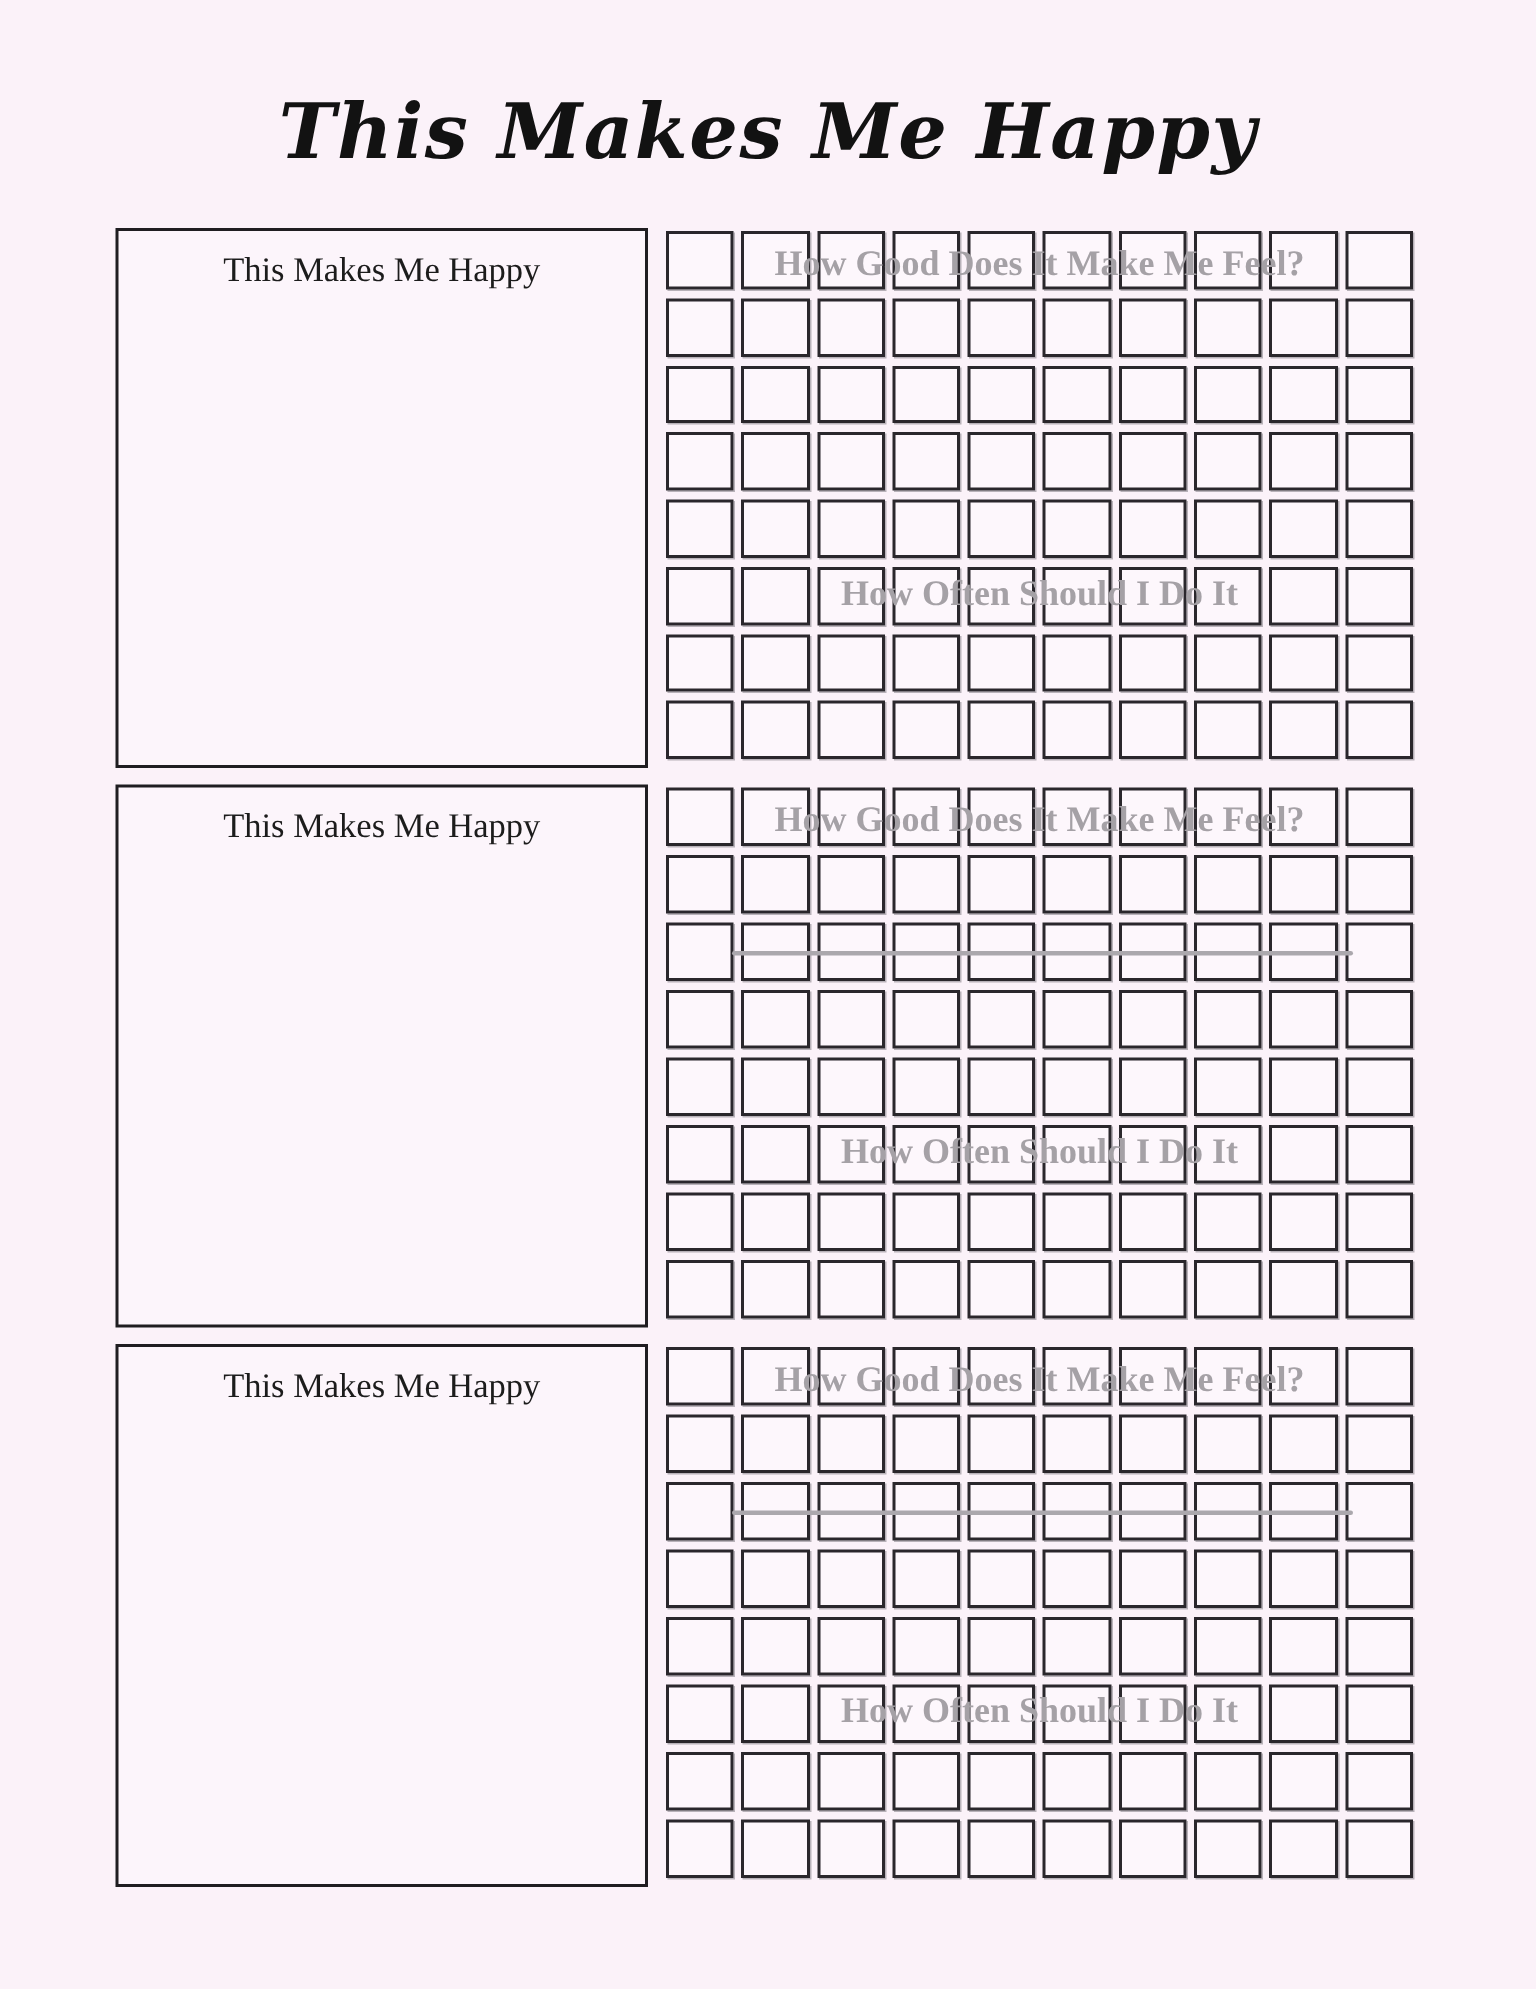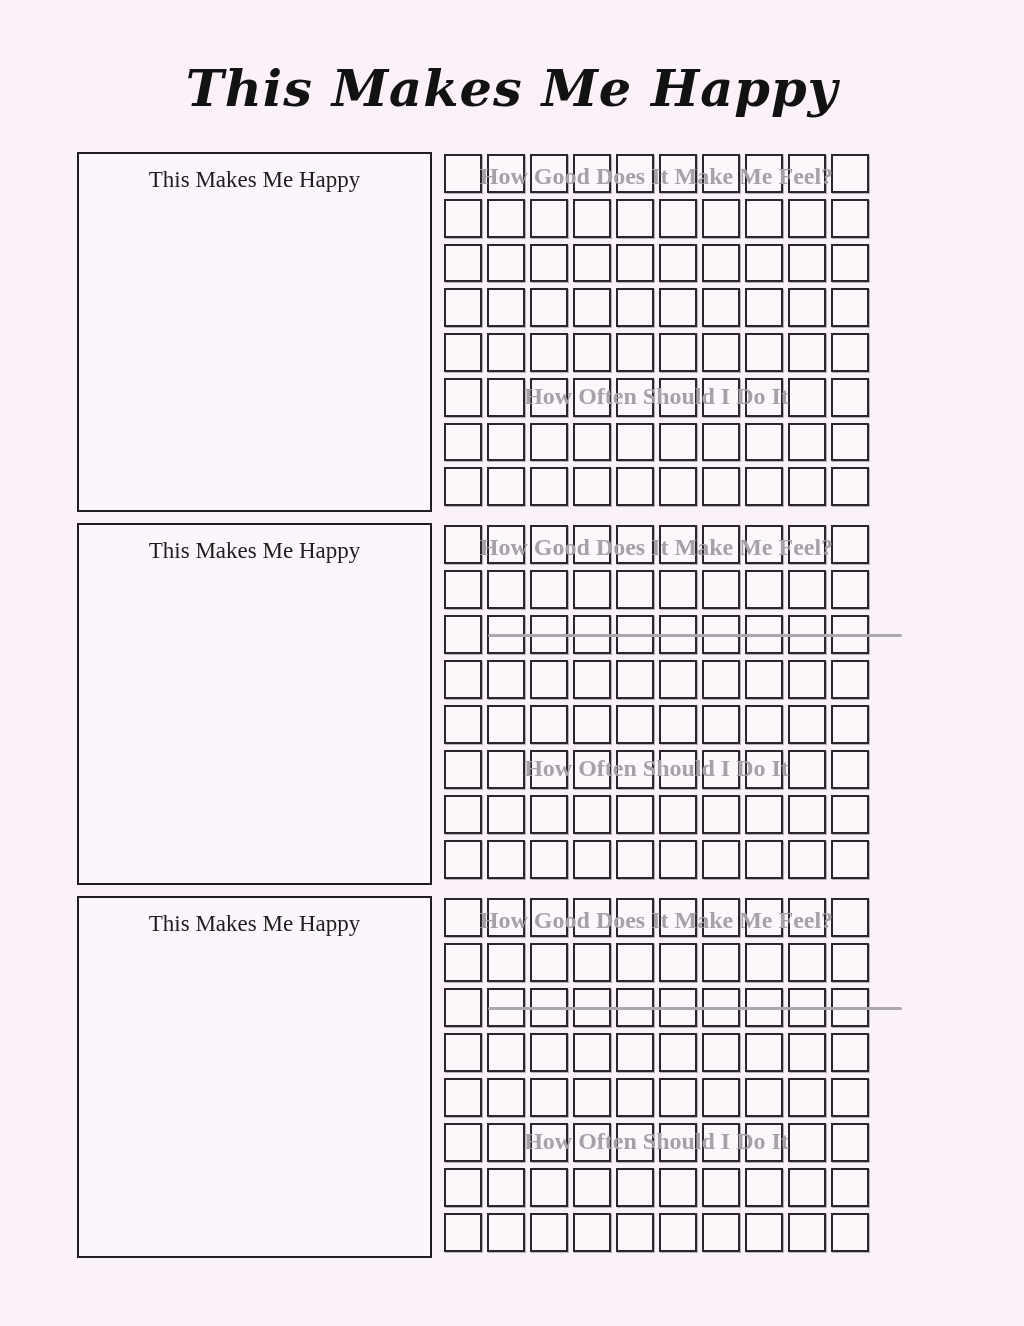--- a/index.html
+++ b/index.html
@@ -38,21 +38,21 @@
   }
   .left-box-label {
     text-align:center;
     padding-top:13px;
     font-size:23px;
     color:#1c1c1c;
   }
 
   .grid-wrap {
     position:absolute;
-    left:444px; width:425px;
+    left:444px; width:498px;
     top:2px; bottom:6px;
   }
   .grid {
     display:grid;
     width:100%; height:100%;
     grid-template-columns:repeat(10, 1fr);
     grid-template-rows:repeat(8, 1fr);
     column-gap:5px;
     row-gap:6px;
   }

